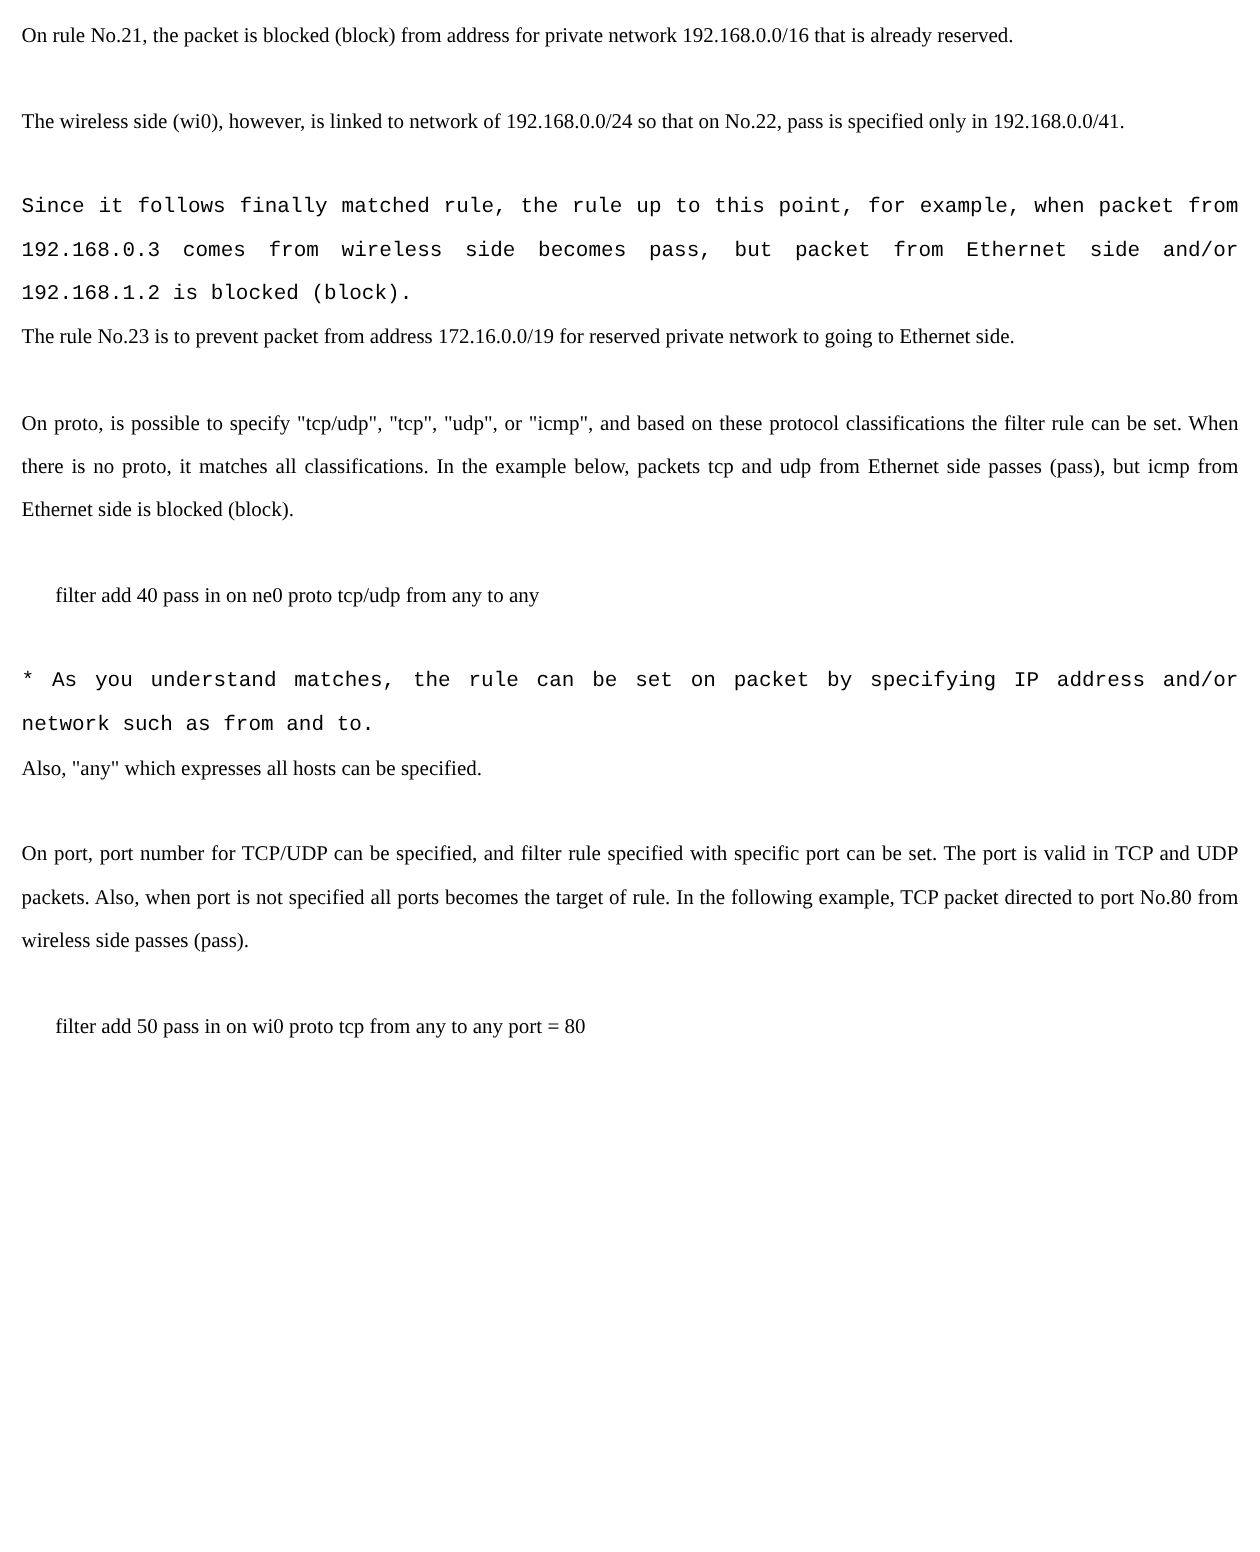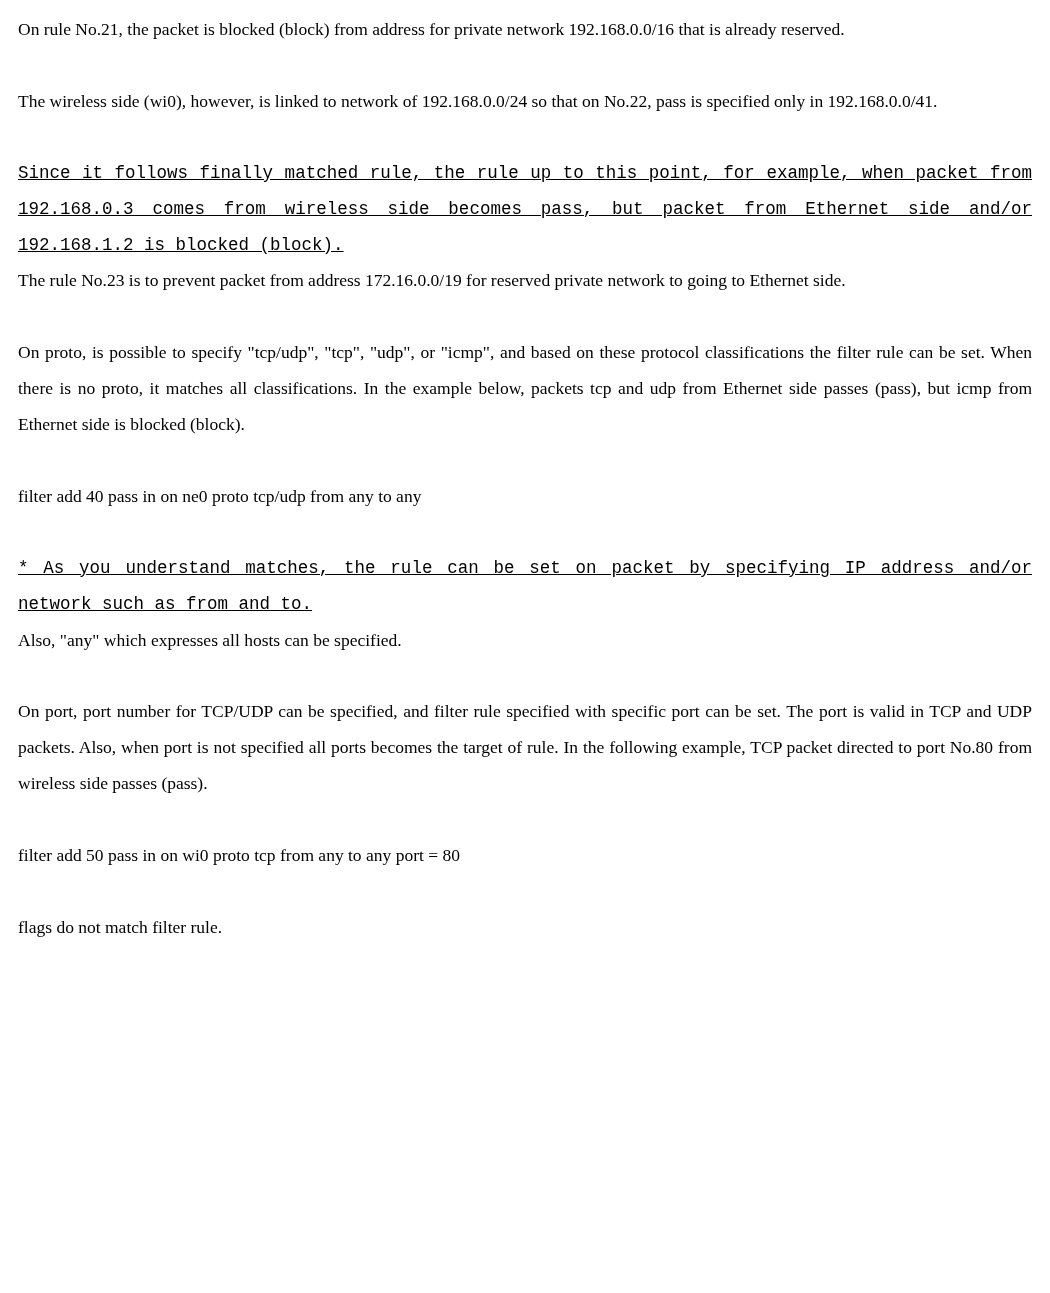--- a/index.html
+++ b/index.html
@@ -20,25 +20,25 @@
       text-align: justify;
       text-justify: inter-word;
       margin-bottom: 0;
     }
     .block {
       margin-bottom: 36px;
       font-family: Liberation Serif, serif;
     }
     .block-tight {
       margin-bottom: 0;
-      text-decoration: underline;
     }
     .cmd {
       text-align: left;
       white-space: pre;
+      margin-left: 28px;
     }
   </style>
 </head>
 <body>
 
 <div class="block">
   <div class="para">On rule No.21, the packet is blocked (block) from address for private network 192.168.0.0/16 that is already reserved.</div>
 </div>
 
 <div class="block">
@@ -71,14 +71,13 @@
 
 <div class="block">
   <div class="para">On port, port number for TCP/UDP can be specified, and filter rule specified with specific port can be set. The port is valid in TCP and UDP packets. Also, when port is not specified all ports becomes the target of rule. In the following example, TCP packet directed to port No.80 from wireless side passes (pass).</div>
 </div>
 
 <div class="block">
   <div class="cmd">filter add 50 pass in on wi0 proto tcp from any to any port = 80</div>
 </div>
 
 <div class="block">
-  <div class="cmd">flags do not match filter rule.</div>
 </div>
 
 </body></html>

